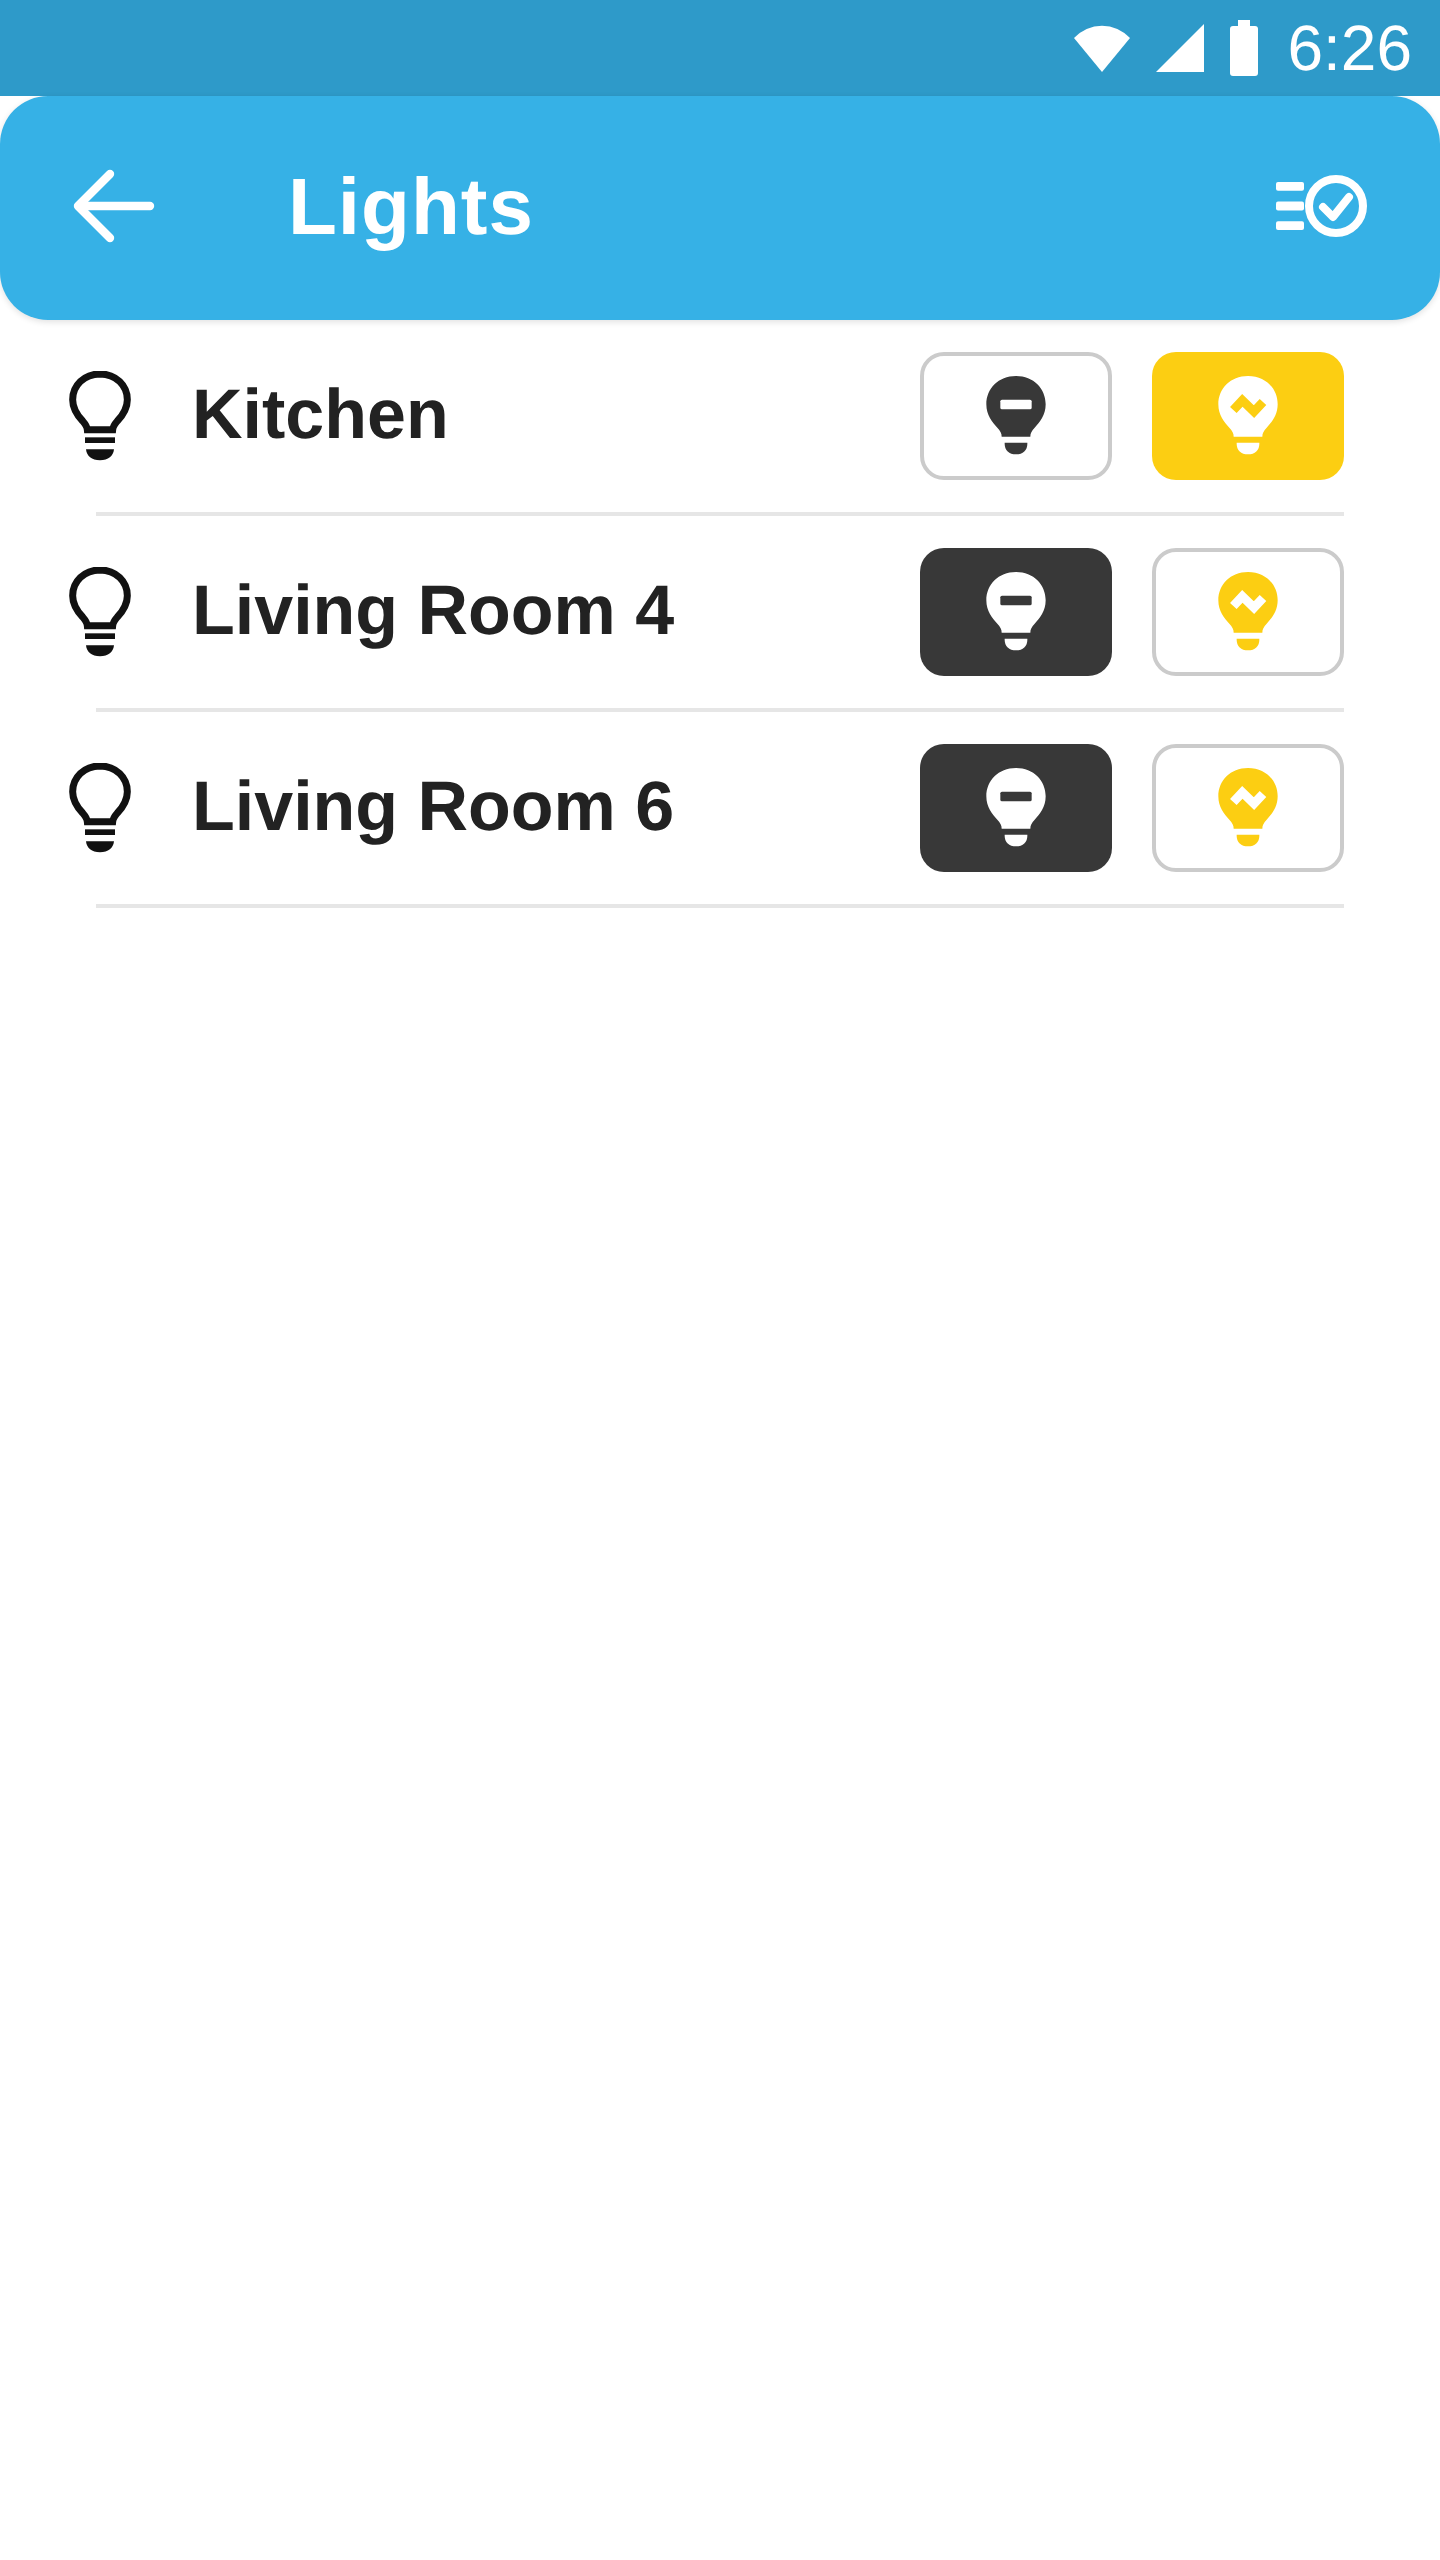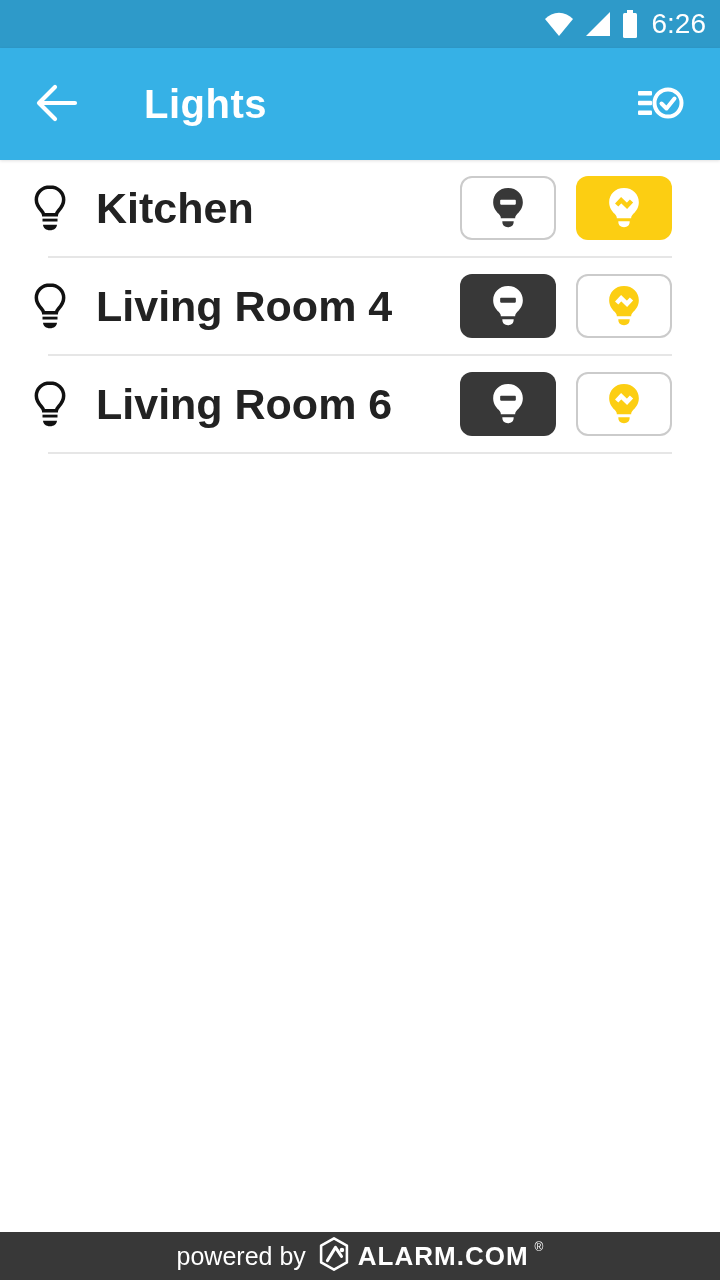--- a/index.html
+++ b/index.html
@@ -8,43 +8,43 @@
   .phone { width:720px; height:1280px; display:flex; flex-direction:column; overflow:hidden; }
 
   
   .status-bar {
     height:48px; flex:0 0 48px;
     background:var(--status_bar_blue,#2E9AC9);
     display:flex; align-items:center; justify-content:flex-end;
     padding-right:14px; gap:9px; color:#fff;
   }
   .status-bar svg { display:block; }
-  .status-time { font-size:28px; color:#fff; margin-left:4px; }
+  .status-time { font-size:32px; color:#fff; margin-left:4px; }
 
   
   .app-bar {
     height:112px; flex:0 0 112px;
     background:var(--app_bar_blue,#36B1E6);
     display:flex; align-items:center;
     padding:0 28px;
     box-shadow:0 1px 3px rgba(0,0,0,0.12);
-    position:relative; z-index:2;
+    position:relative; z-index:2;border-radius:24px;
   }
   .back-btn { width:56px; height:56px; display:flex; align-items:center; justify-content:center;
     background:transparent; border:none; cursor:pointer; }
   .app-title { color:#fff; font-size:40px; font-weight:700; margin-left:60px; letter-spacing:0.5px; }
   .app-bar-spacer { flex:1; }
   .multiselect-btn { width:64px; height:56px; display:flex; align-items:center; justify-content:center;
     background:transparent; border:none; cursor:pointer; }
 
   
   .list { background:#fff; }
   .row { height:96px; display:flex; align-items:center; padding-left:28px; }
   .row-bulb { width:44px; display:flex; justify-content:center; }
-  .row-label { font-size:43px; font-weight:700; color:var(--text_dark,#222); margin-left:24px; flex:1; }
+  .row-label { font-size:35px; font-weight:700; color:var(--text_dark,#222); margin-left:24px; flex:1; }
   .btn-group { display:flex; gap:20px; margin-right:48px; }
   .toggle {
     width:96px; height:64px; border-radius:12px;
     display:flex; align-items:center; justify-content:center;
     background:#fff; border:2px solid transparent; cursor:pointer; padding:0;
   }
   .toggle svg { display:block; }
   .toggle.inactive { border-color:var(--border_gray,#CBCBCB); }
   .toggle.off.active { background:var(--dark_gray,#383838); }
   .toggle.off.active  .bulb-fill { fill:#fff; }
@@ -216,28 +216,14 @@
           </span>
         </button>
       </div>
     </div>
     <div class="divider"></div>
 
   </div>
 
   <div class="flex-spacer"></div>
 
-  <div class="footer">
-    <span class="powered-by">powered by</span>
-    <span class="brand-wrap">
-      <span>
-        <svg width="36" height="36" viewBox="0 0 24 24">
-          <path d="M12 1.6 L20.6 6.4 L20.6 17.6 L12 22.4 L3.4 17.6 L3.4 6.4 Z" fill="none" stroke="#fff" stroke-width="1.7" stroke-linejoin="round"></path>
-          <path d="M7.6 16.4 L13 7.6 L17 13.6" fill="none" stroke="#fff" stroke-width="2" stroke-linecap="round" stroke-linejoin="round"></path>
-          <circle cx="17.3" cy="9.3" r="1.5" fill="#fff"></circle>
-        </svg>
-      </span>
-      <span class="brand-name">ALARM.COM</span>
-      <span class="brand-reg">®</span>
-    </span>
-  </div>
 
 </div>
 
 </body></html>

